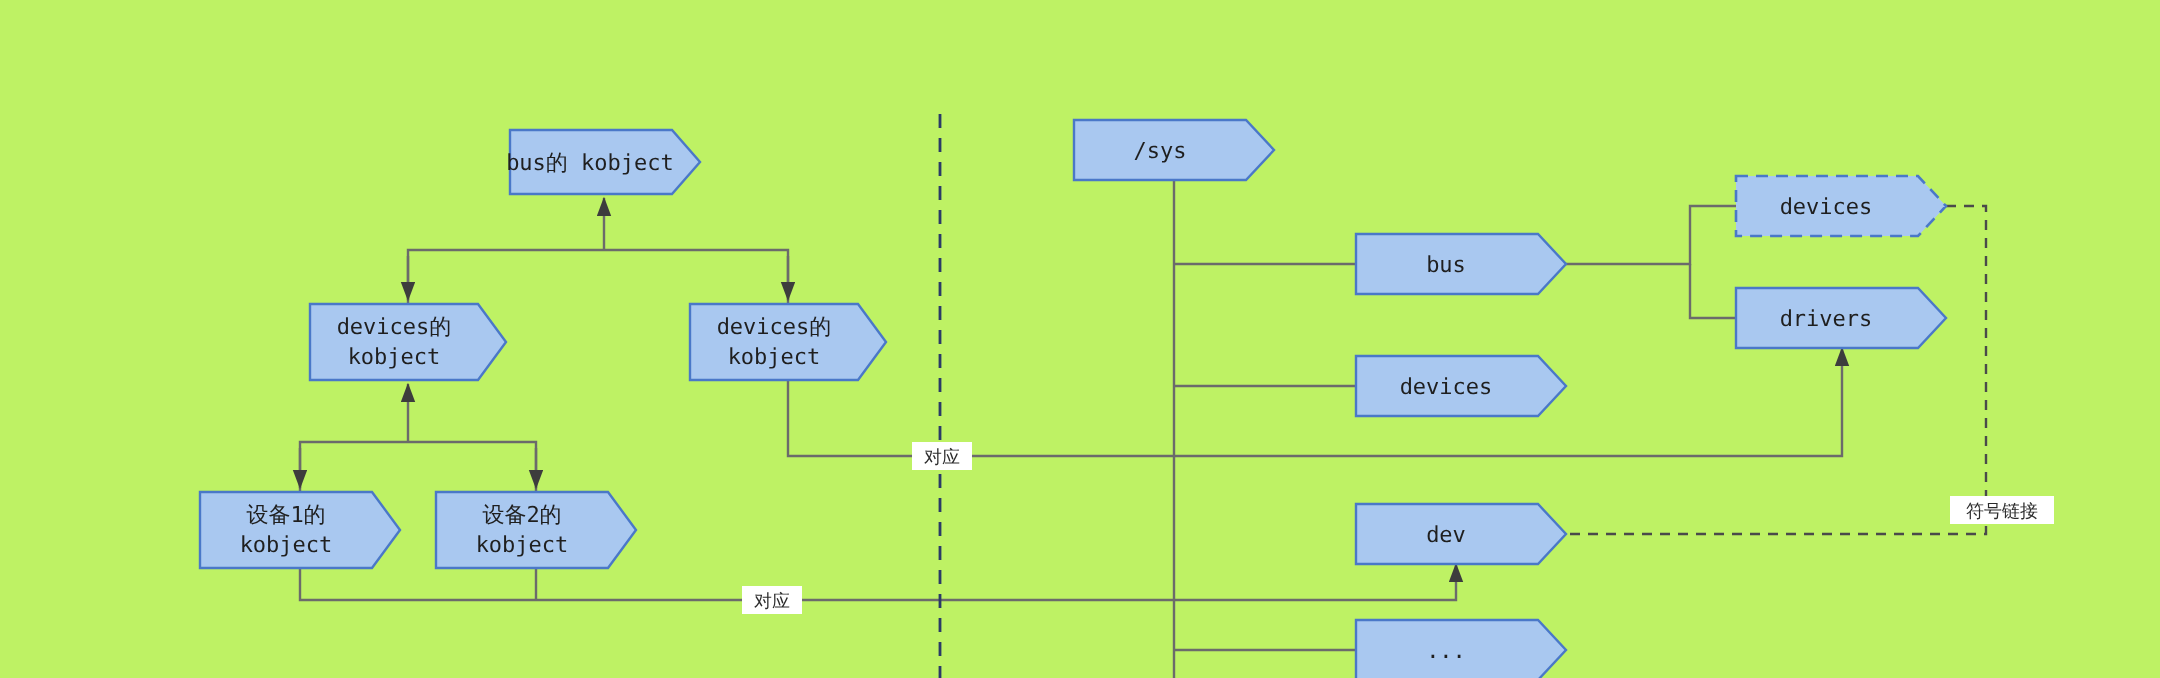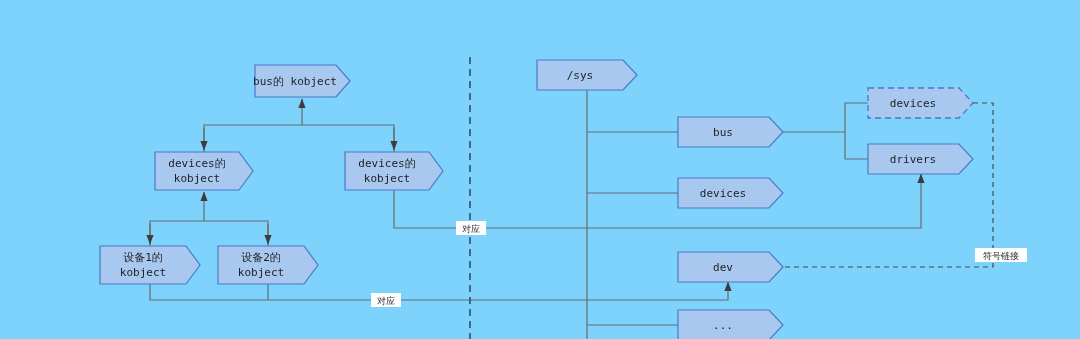--- a/index.html
+++ b/index.html
@@ -7,21 +7,21 @@
     padding: 0;
     background: #ffffff;
   }
   body {
     font-family: "Liberation Sans", "DejaVu Sans", sans-serif;
   }
   #canvas {
     position: relative;
     width: 1080px;
     height: 339px;
-    background: #7dd3fc;
+    background: #bef264;
     overflow: hidden;
   }
   #diagram-svg {
     position: absolute;
     left: 0;
     top: 0;
     width: 1080px;
     height: 339px;
   }
   .node-label {

